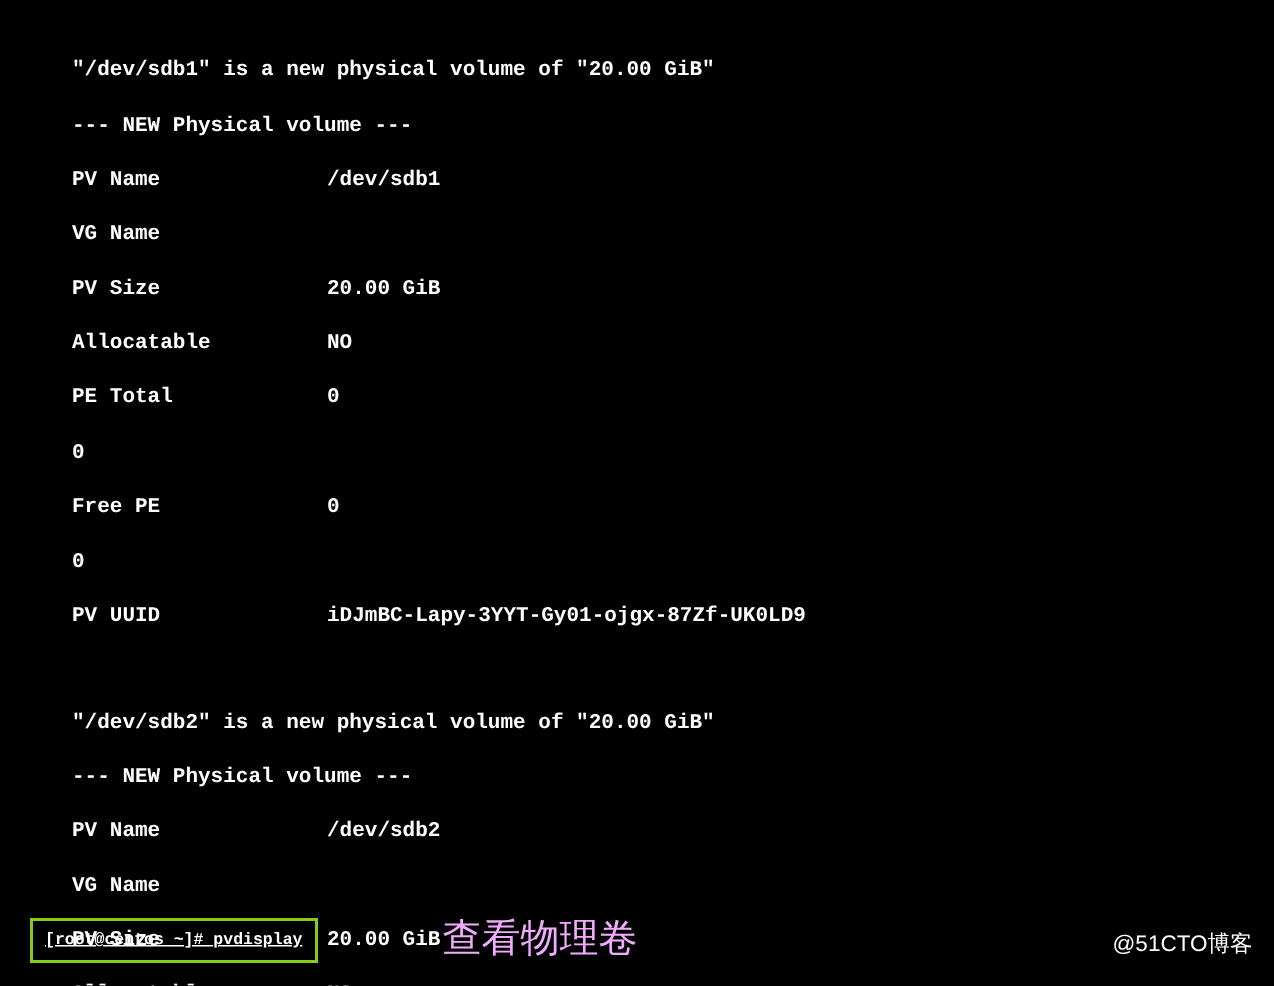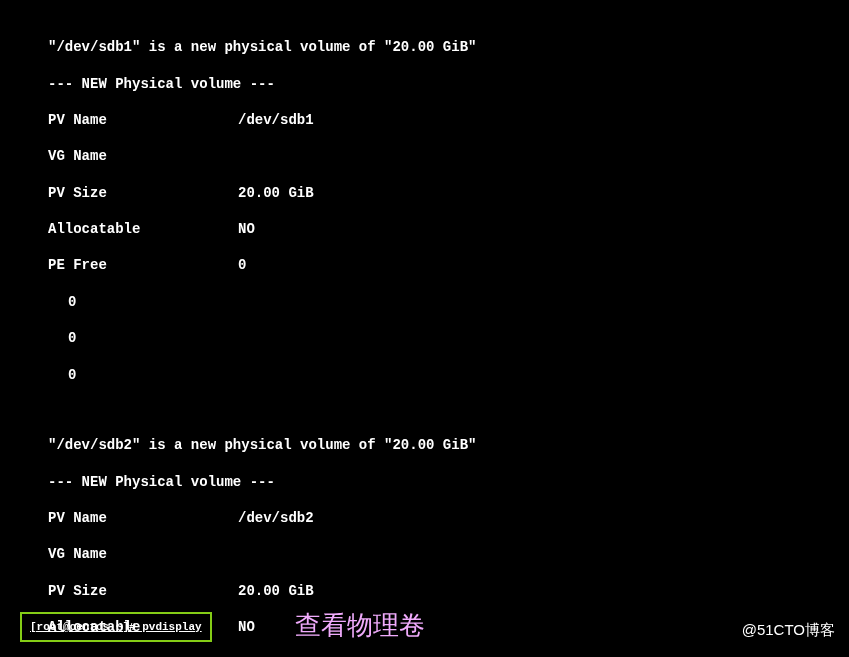--- a/index.html
+++ b/index.html
@@ -22,21 +22,20 @@
     }
     .field-row {
       display: flex;
     }
     .field-label {
       display: inline-block;
       width: 170px;
     }
     .field-value {
       display: inline-block;
-      margin-left: 20px;
     }
     .prompt-box {
       position: absolute;
       bottom: 15px;
       left: 20px;
       border: 2px solid #84cc16;
       padding: 6px 8px;
       font-family: "Courier New", monospace;
       font-size: 11px;
       font-weight: bold;
@@ -65,24 +64,25 @@
 </head>
 <body>
 
 <div class="terminal">
 <div>"/dev/sdb1" is a new physical volume of "20.00 GiB"</div>
 <div>--- NEW Physical volume ---</div>
 <div class="field-row"><span class="field-label">PV Name</span><span class="field-value">/dev/sdb1</span></div>
 <div class="field-row"><span class="field-label">VG Name</span><span class="field-value"></span></div>
 <div class="field-row"><span class="field-label">PV Size</span><span class="field-value">20.00 GiB</span></div>
 <div class="field-row"><span class="field-label">Allocatable</span><span class="field-value">NO</span></div>
-<div class="field-row"><span class="field-label">PE Free</span><span class="field-value">0</span></div>
+<div class="field-row"><span class="field-label">PE Total</span><span class="field-value">0</span></div>
 <div class="field-row"><span class="field-value">0</span></div>
+<div class="field-row"><span class="field-label">Free PE</span><span class="field-value">0</span></div>
 <div class="field-row"><span class="field-value">0</span></div>
-<div class="field-row"><span class="field-value">0</span></div>
+<div class="field-row"><span class="field-label">PV UUID</span><span class="field-value">iDJmBC-Lapy-3YYT-Gy01-ojgx-87Zf-UK0LD9</span></div>
 <div class="blank"></div>
 <div>"/dev/sdb2" is a new physical volume of "20.00 GiB"</div>
 <div>--- NEW Physical volume ---</div>
 <div class="field-row"><span class="field-label">PV Name</span><span class="field-value">/dev/sdb2</span></div>
 <div class="field-row"><span class="field-label">VG Name</span><span class="field-value"></span></div>
 <div class="field-row"><span class="field-label">PV Size</span><span class="field-value">20.00 GiB</span></div>
 <div class="field-row"><span class="field-label">Allocatable</span><span class="field-value">NO</span></div>
 
 
 

